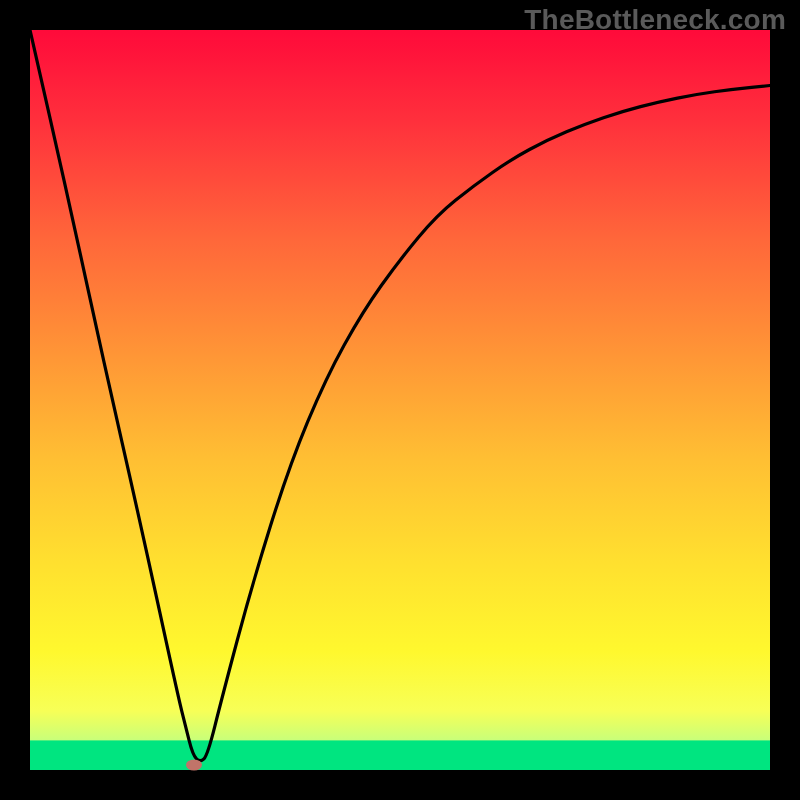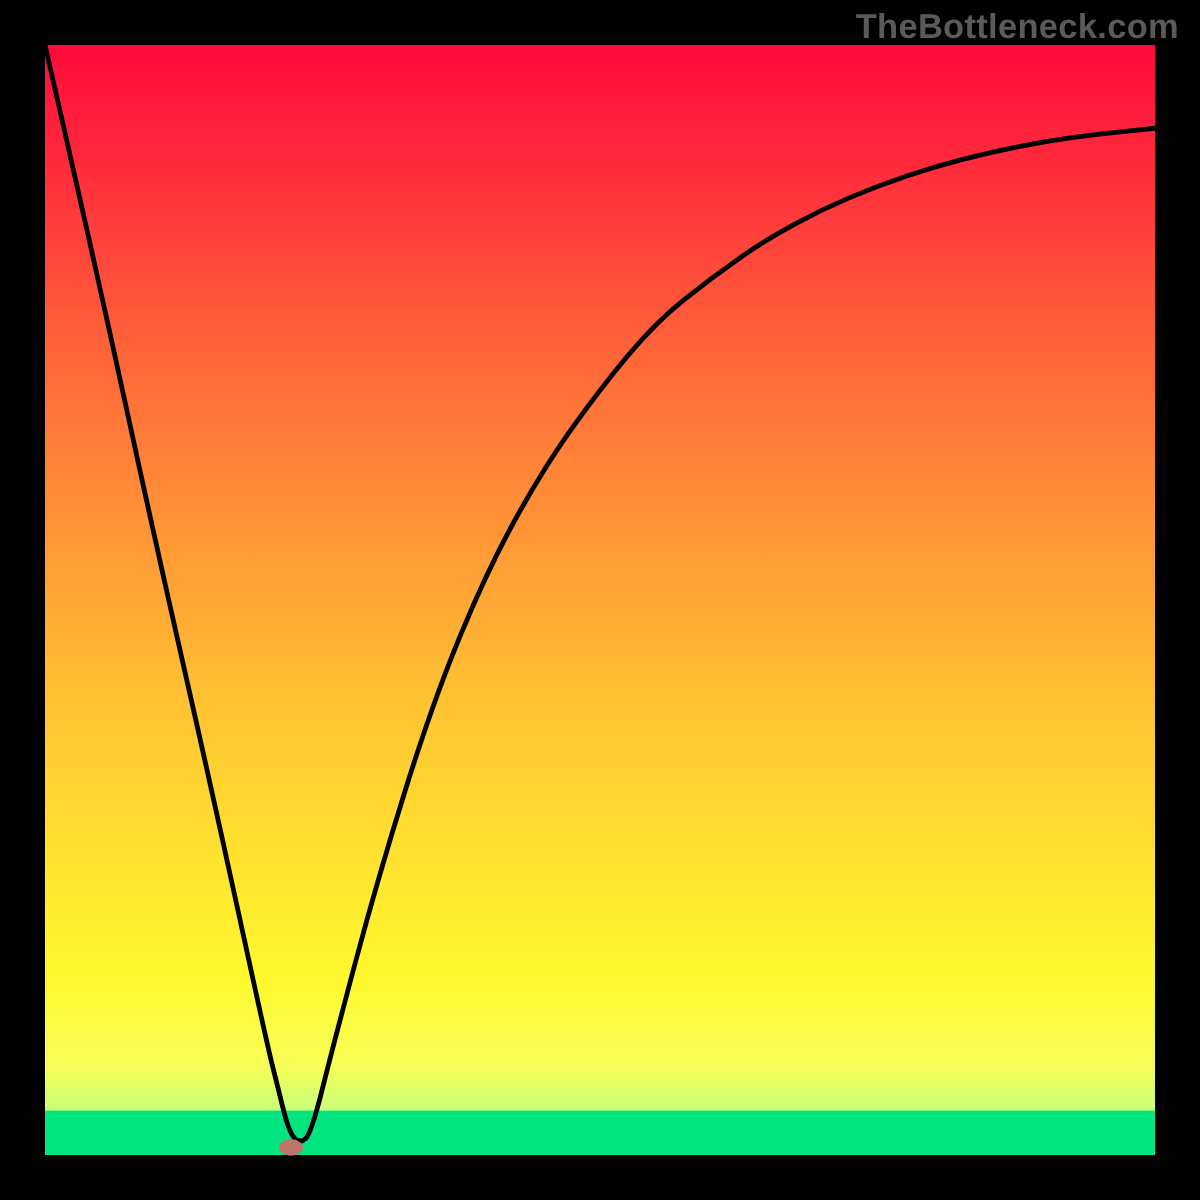--- a/index.html
+++ b/index.html
@@ -15,21 +15,21 @@
     width: 800px;
     height: 800px;
     background: #000;
   }
   .watermark {
     position: absolute;
     top: 4px;
     right: 14px;
     color: #5a5a5a;
     font-family: Arial, Helvetica, sans-serif;
-    font-size: 23px;
+    font-size: 28px;
     font-weight: 600;
     letter-spacing: 0.2px;
     z-index: 10;
   }
   .plot-outer {
     position: absolute;
     left: 30px;
     top: 30px;
     width: 740px;
     height: 740px;

